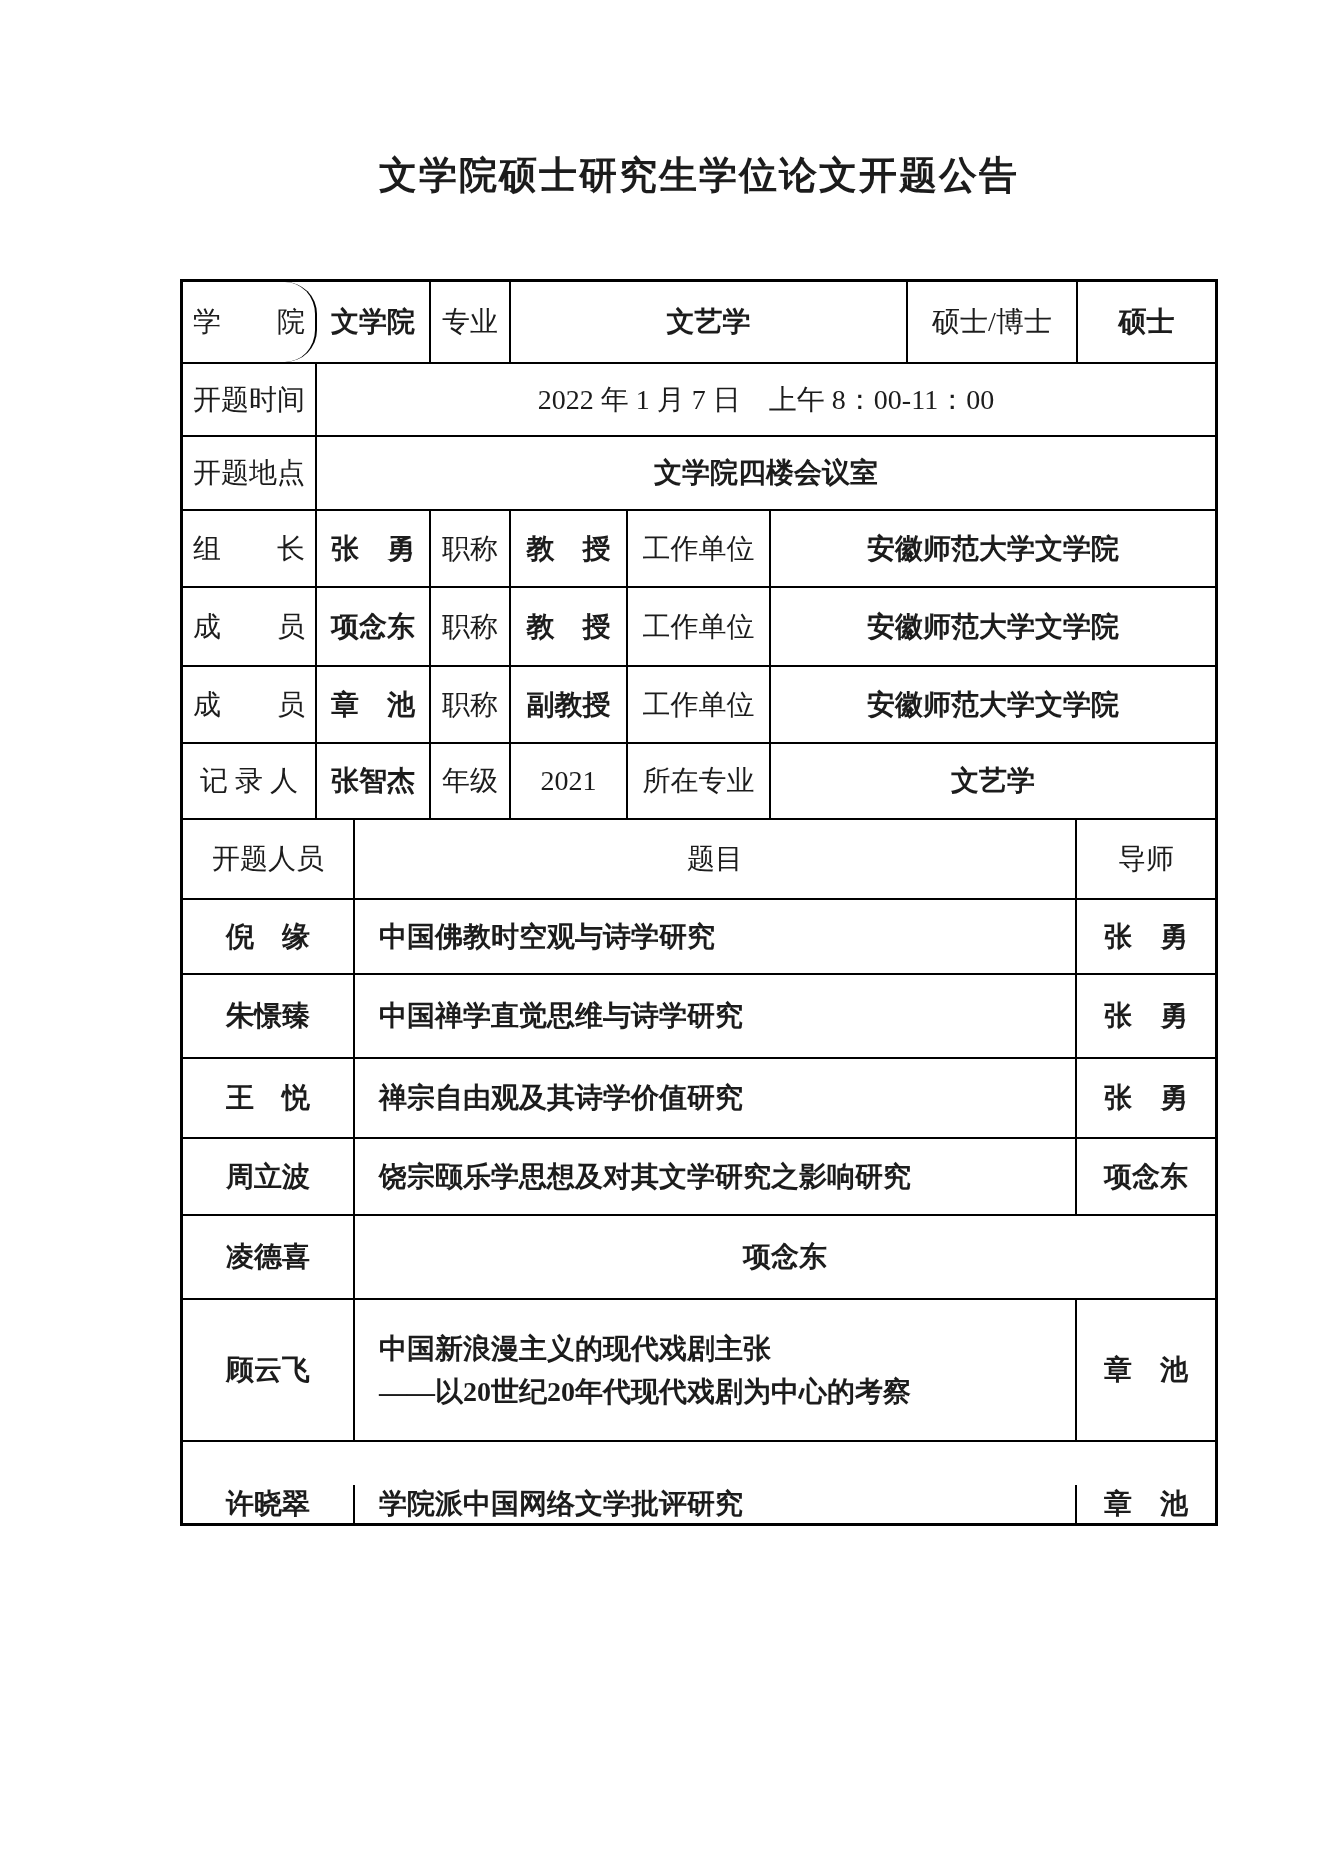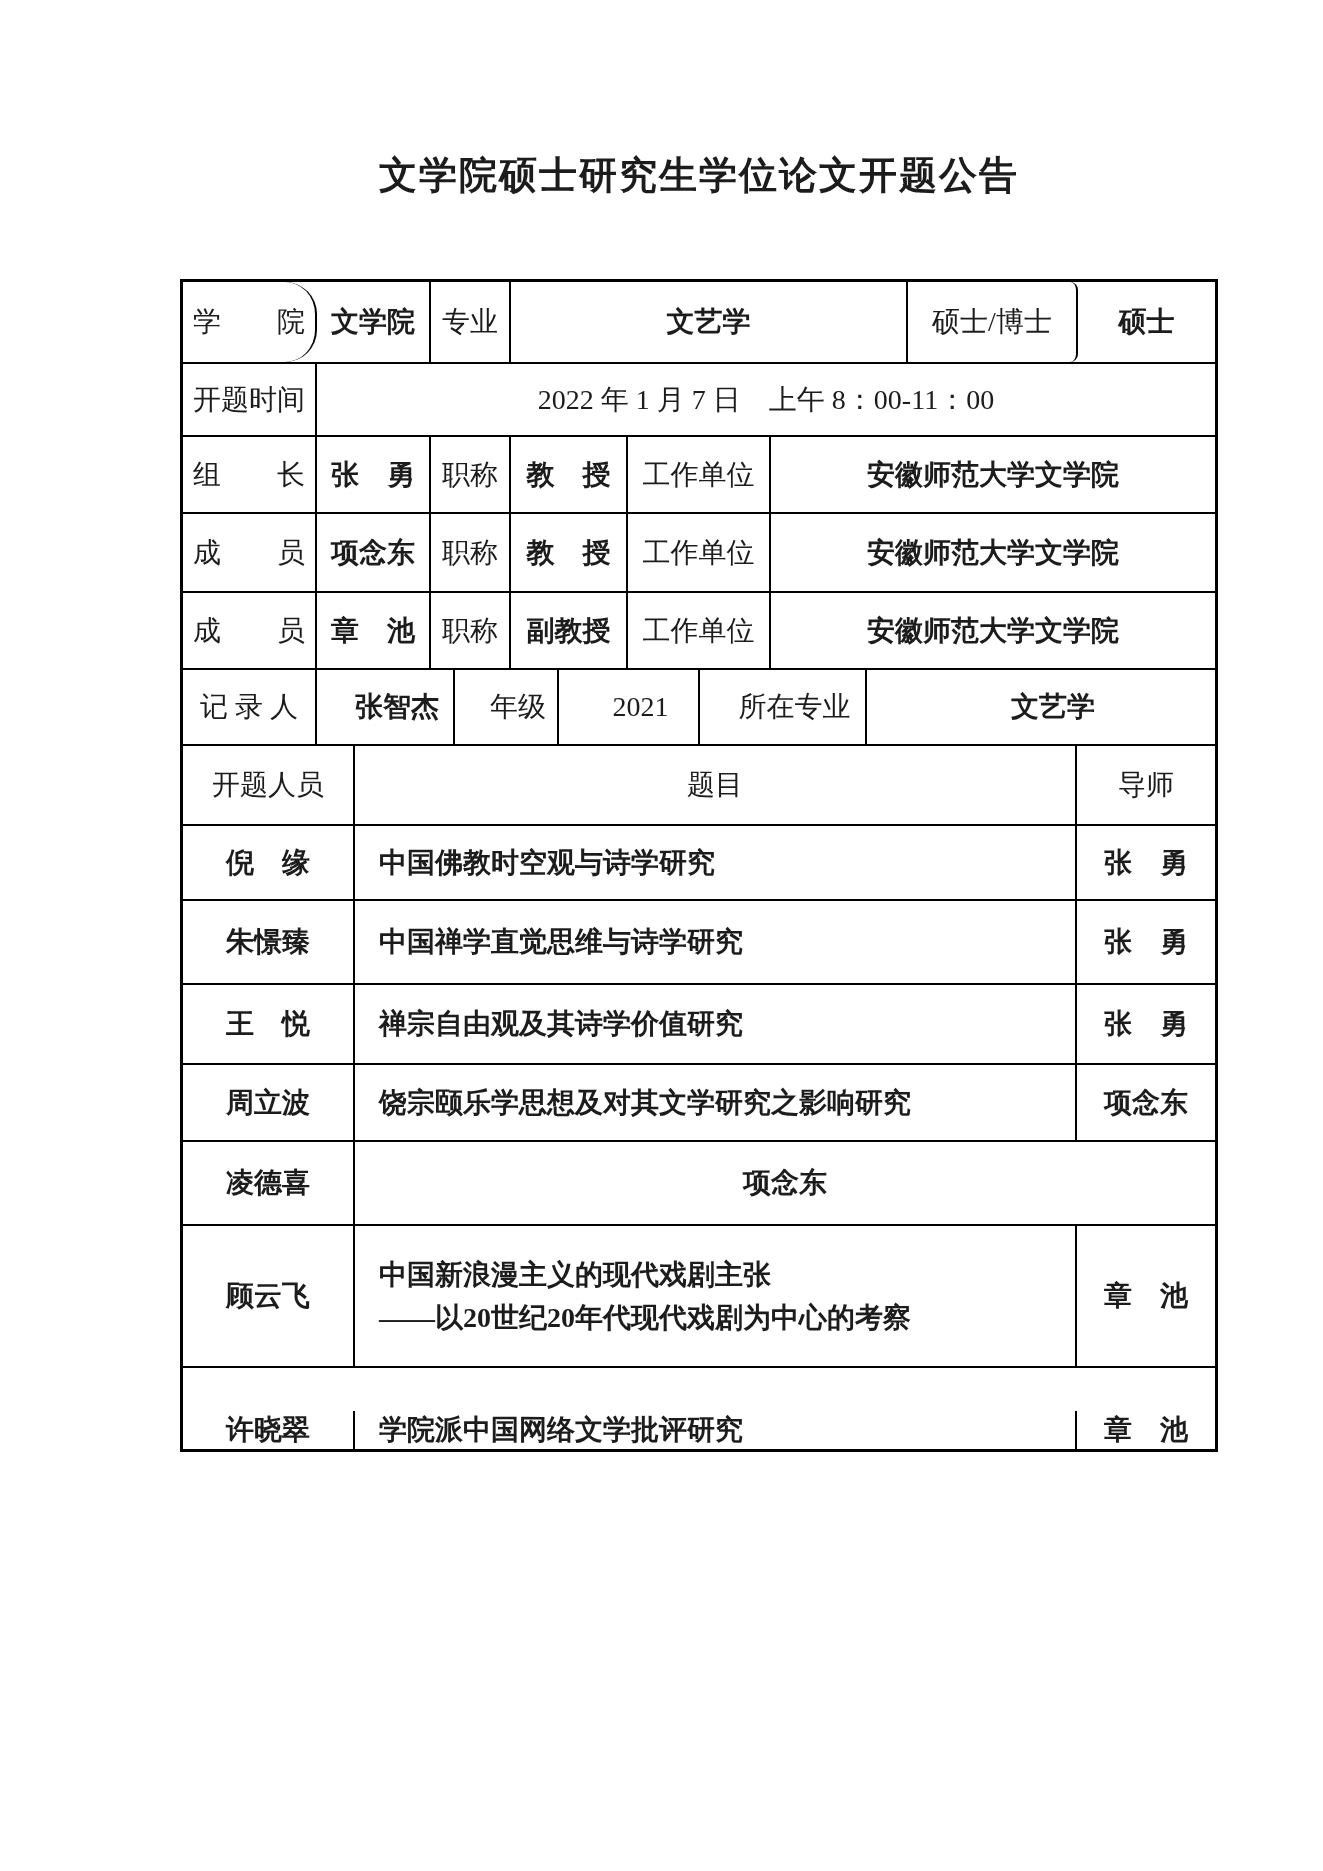--- a/index.html
+++ b/index.html
@@ -62,32 +62,32 @@
     align-items: flex-start;
     justify-content: center;
     line-height: 1.55;
   }
   
   .h80  { height: 80px; }
   .h71  { height: 71px; }
   .h72  { height: 72px; }
   .h75  { height: 75px; }
   .h77  { height: 77px; }
-  .h74  { height: 74px; gap: 24px; }
+  .h74  { height: 74px; }
   .h78  { height: 78px; }
   .h73  { height: 73px; }
   .h82  { height: 82px; }
   .h140 { height: 140px; }
   .h81  { height: 81px; align-items: flex-end; }
   
   .wA1 { width: 134px; border-radius: 32px; }
   .wA2 { width: 114px; }
   .wA3 { width: 80px;  }
   .wA4 { width: 397px; }
-  .wA5 { width: 170px; border-radius: 8px; }
+  .wA5 { width: 170px; }
   .wA6 { flex: 1; }
   
   .wB1 { width: 134px; }
   .wB2 { flex: 1; }
   
   .wC1 { width: 134px; }
   .wC2 { width: 114px; }
   .wC3 { width: 80px;  }
   .wC4 { width: 117px; }
   .wC5 { width: 143px; font-family: Liberation Serif, serif; }
@@ -111,20 +111,24 @@
     <div class="cell val wA4">文艺学</div>
     <div class="cell lbl wA5">硕士/博士</div>
     <div class="cell val wA6">硕士</div>
   </div>
 
   <div class="trow h71">
     <div class="cell lbl wB1">开题时间</div>
     <div class="cell lbl wB2">2022 年 1 月 7 日　上午 8：00-11：00</div>
   </div>
 
+  <div class="trow h72">
+    <div class="cell lbl wB1">开题地点</div>
+    <div class="cell val wB2">文学院四楼会议室</div>
+  </div>
 
   <div class="trow h75">
     <div class="cell lbl wC1">组　　长</div>
     <div class="cell val wC2">张　勇</div>
     <div class="cell lbl wC3">职称</div>
     <div class="cell val wC4">教　授</div>
     <div class="cell lbl wC5">工作单位</div>
     <div class="cell val wC6">安徽师范大学文学院</div>
   </div>
 

